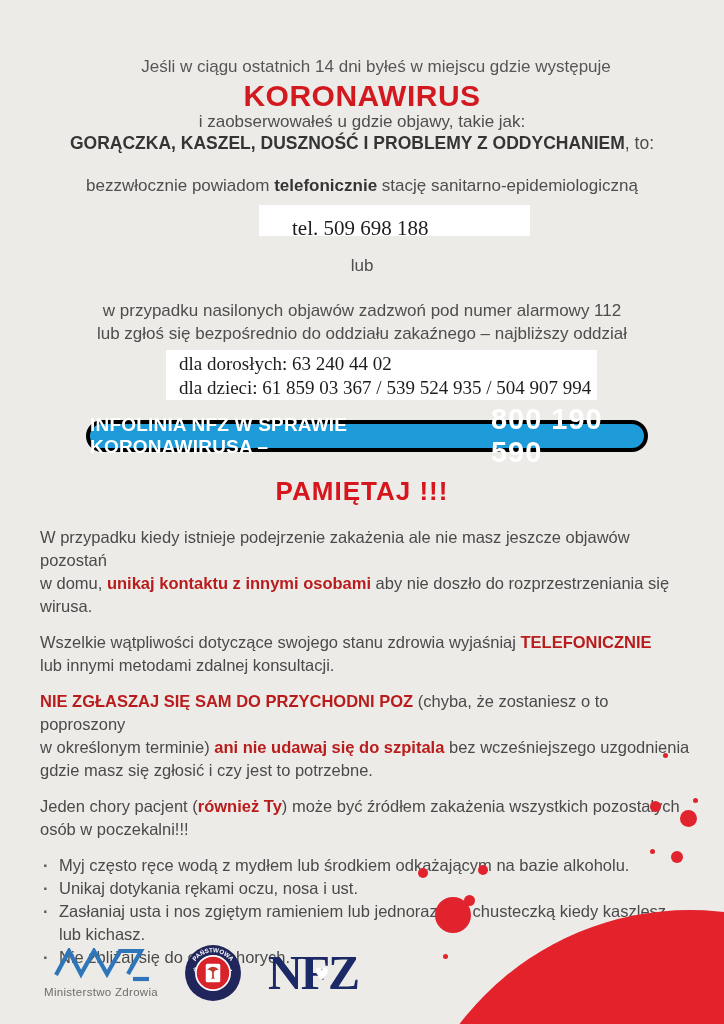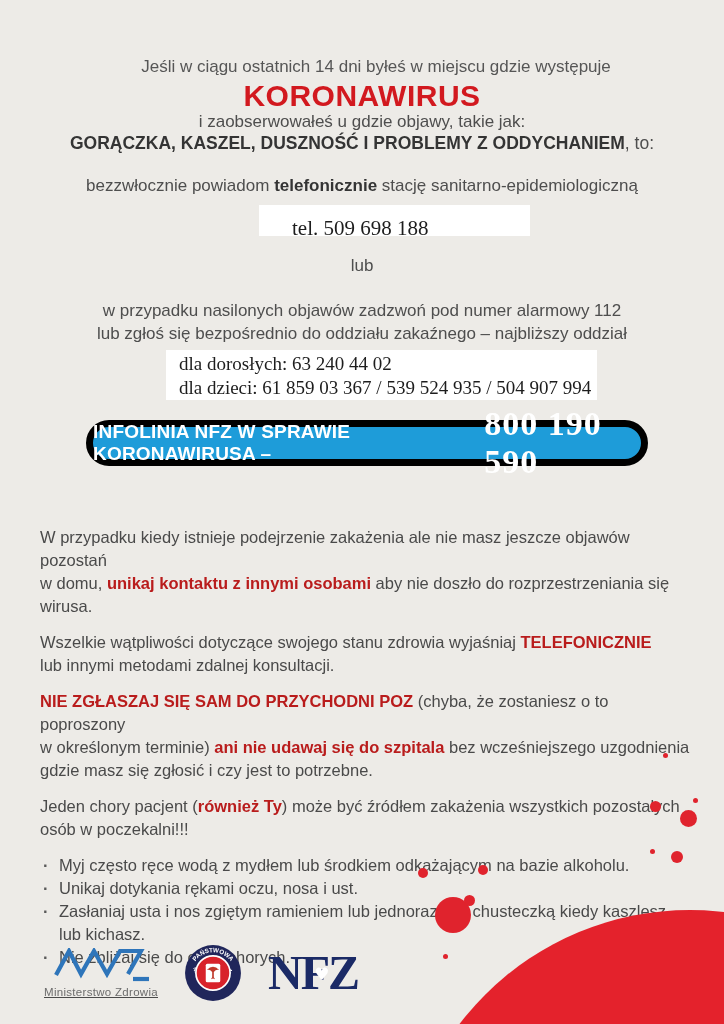--- a/index.html
+++ b/index.html
@@ -21,40 +21,40 @@
     position:absolute;background:#ffffff;
     font-family:"Liberation Serif","DejaVu Serif",serif;color:#1d1d1d;
   }
   .phone-box1{left:259px;top:205px;width:271px;height:31px;
     font-size:21px;line-height:47px;padding-left:33px;box-sizing:border-box;}
   .or-word{top:256px;font-size:17px;color:#4e4e4e;}
   .emergency-lines{top:299px;font-size:17px;line-height:23px;color:#4e4e4e;white-space:pre-line;}
   .phone-box2{left:166px;top:350px;width:431px;height:50px;
     font-size:19px;line-height:24px;padding:2px 0 0 13px;box-sizing:border-box;}
   .hotline-banner{
-    position:absolute;left:86px;top:420px;width:562px;height:46px;
-    box-sizing:border-box;border:7px solid #000000;border-radius:24px;
+    position:absolute;left:86px;top:420px;width:562px;height:32px;
+    box-sizing:border-box;border:4px solid #000000;border-radius:24px;
     background:#1e9cd9;color:#ffffff;
     display:flex;align-items:center;justify-content:center;
   }
   .hotline-label{font-size:19px;font-weight:bold;letter-spacing:.2px;}
-  .hotline-number{font-size:34px;font-weight:bold;margin-left:9px;letter-spacing:1px;font-family:Liberation Serif, serif;}
+  .hotline-number{font-size:29px;font-weight:bold;margin-left:9px;letter-spacing:1px;}
   .remember-heading{top:476px;font-size:26px;font-weight:bold;color:#d6151c;letter-spacing:1px;}
   .content{position:absolute;left:40px;top:526px;width:652px;font-size:16.5px;line-height:23px;}
   .content p{margin:0 0 13px;white-space:pre-line;}
   .content b{color:#b91c1c;}
   ul.advice{list-style:none;margin:9px 0 0;padding:0;}
   ul.advice li{position:relative;padding-left:19px;white-space:pre-line;}
   ul.advice li::before{content:"\00B7";position:absolute;left:3px;top:0;font-weight:bold;color:#5a5a5a;}
   
   .splat{position:absolute;border-radius:50%;background:#e0232d;}
   .big-circle{position:absolute;left:400px;top:910px;width:580px;height:580px;border-radius:50%;background:#e4222c;}
   
   .footer{position:absolute;left:44px;top:944px;display:flex;align-items:center;gap:26px;}
-  .mz-block{display:flex;flex-direction:column;align-items:center;text-decoration:underline;}
+  .mz-block{display:flex;flex-direction:column;align-items:center;}
   .mz-label{font-size:11.5px;color:#6d6d6d;margin-top:4px;letter-spacing:.3px;}
   .nfz{position:relative;font-family:"Liberation Serif","DejaVu Serif",serif;
     font-weight:bold;font-size:48px;line-height:1;color:#1b2a66;letter-spacing:-2px;}
   .nfz-heart{position:absolute;left:46px;top:17px;font-size:17px;color:#ffffff;
     font-family:"DejaVu Sans",sans-serif;letter-spacing:0;}
 </style>
 </head>
 <body>
 
 <div class="poster">
@@ -73,20 +73,21 @@
   <div class="white-box phone-box2">
     <div>dla dorosłych: 63 240 44 02</div>
     <div>dla dzieci: 61 859 03 367  /  539 524 935  /  504 907 994</div>
   </div>
 
   <div class="hotline-banner">
     <span class="hotline-label">INFOLINIA NFZ W SPRAWIE KORONAWIRUSA –</span>
     <span class="hotline-number">800 190 590</span>
   </div>
 
+  <div class="cline remember-heading">PAMIĘTAJ !!!</div>
 
   <div class="content">
     <p><span>W przypadku kiedy istnieje podejrzenie zakażenia ale nie masz jeszcze objawów pozostań
 w domu, </span><b>unikaj kontaktu z innymi osobami</b><span> aby nie doszło do rozprzestrzeniania się
 wirusa.</span></p>
     <p><span>Wszelkie wątpliwości dotyczące swojego stanu zdrowia wyjaśniaj </span><b>TELEFONICZNIE</b><span>
 lub innymi metodami zdalnej konsultacji.</span></p>
     <p><b>NIE ZGŁASZAJ SIĘ SAM DO PRZYCHODNI POZ</b><span> (chyba, że zostaniesz o to poproszony
 w określonym terminie) </span><b>ani nie udawaj się do szpitala</b><span> bez wcześniejszego uzgodnienia
 gdzie masz się zgłosić i czy jest to potrzebne.</span></p>

